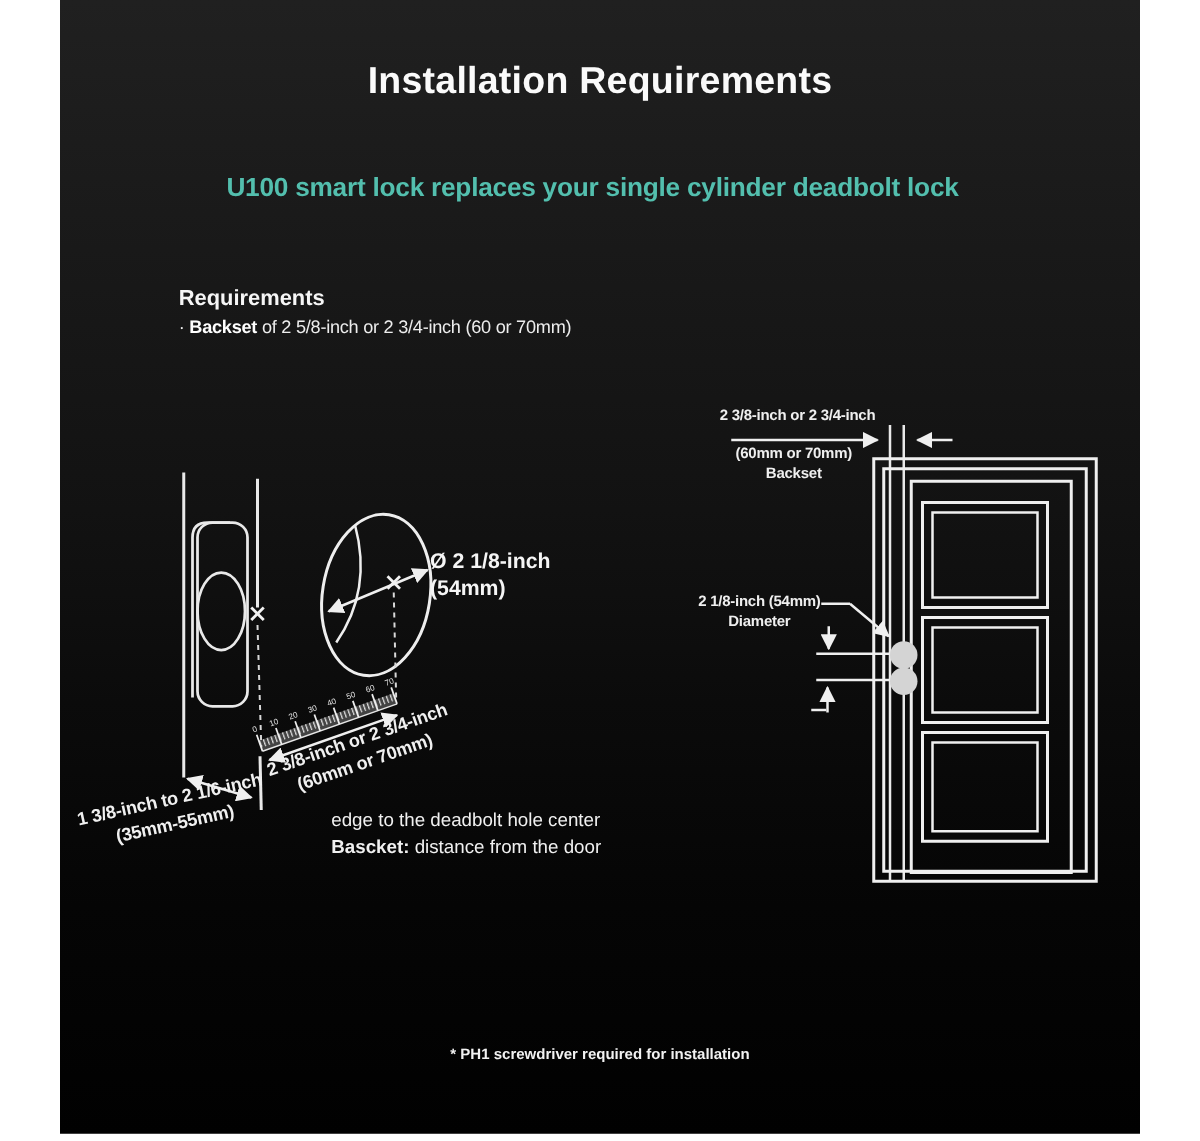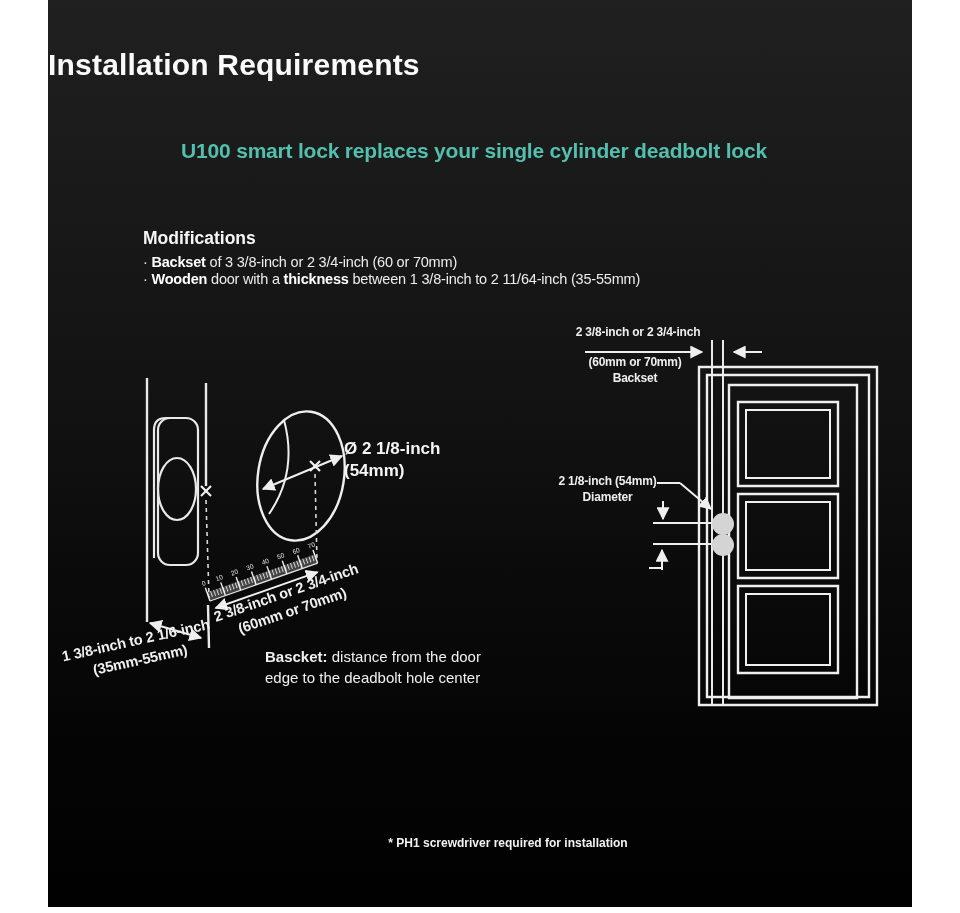--- a/index.html
+++ b/index.html
@@ -1,20 +1,20 @@
 <!DOCTYPE html>
 <html><head>
 <meta charset="utf-8">
 <style>
   html,body{margin:0;padding:0;background:#ffffff;width:960px;height:913px;position:relative;
     font-family:"Liberation Sans",sans-serif;-webkit-font-smoothing:antialiased;}
   .canvas{position:absolute;left:48px;top:0;width:864px;height:907px;overflow:hidden;
     background:linear-gradient(180deg,#202020 0%,#191919 22%,#121212 45%,#0b0b0b 62%,#050505 80%,#010101 100%);}
   .abs{position:absolute;}
-  .title{left:0;top:48px;width:864px;text-align:left;font-size:30px;font-weight:800;
+  .title{left:0;top:48px;width:864px;text-align:center;font-size:30px;font-weight:800;
     color:#fafafa;letter-spacing:.2px;}
   .subtitle{left:0;top:139px;width:852px;text-align:center;font-size:21px;font-weight:700;
     letter-spacing:-.2px;}
   .req{left:95px;top:228px;color:#f2f2f2;}
   .req h2{margin:0 0 5px 0;font-size:17.5px;font-weight:700;color:#f6f6f6;}
   .req-line{font-size:14.5px;line-height:16.8px;letter-spacing:-.2px;color:#ededed;}
   .req-line b{font-weight:700;color:#fff;}
   .hole-label{left:296px;top:438px;width:124px;text-align:left;font-size:17px;font-weight:700;
     color:#f5f5f5;line-height:22px;}
   .rot-label{font-size:14.5px;font-weight:700;color:#f0f0f0;text-align:center;line-height:18.5px;
@@ -23,21 +23,21 @@
   .thickness-label{left:2px;top:631px;width:176px;transform:rotate(-12.5deg);line-height:19.5px;}
   .caption{left:217px;top:647px;width:270px;font-size:15px;line-height:20.5px;color:#f0f0f0;}
   .caption b{font-weight:700;}
   .rd-label{font-size:12px;font-weight:700;color:#efefef;text-align:center;line-height:15.5px;
     letter-spacing:-.2px;}
   .rd-backset{left:505px;top:325px;width:170px;}
   .rd-backset-sub{left:507px;top:355px;width:160px;}
   .rd-diameter{left:487px;top:474px;width:145px;}
   .rd-clearance{left:440px;top:559px;width:166px;line-height:15.3px;}
   .footnotes{left:0;top:836px;width:864px;text-align:center;font-size:12px;font-weight:700;
-    color:#f2f2f2;line-height:14.5px;padding-left:28px;}
+    color:#f2f2f2;line-height:14.5px;}
   svg line,svg path,svg rect.o,svg ellipse{vector-effect:non-scaling-stroke;}
 </style>
 </head>
 <body>
 
 <div class="canvas">
 
   <svg class="abs" style="left:40px;top:360px;" width="420" height="340" viewBox="0 0 420 340">
     <defs>
       <marker id="ahL" viewBox="0 0 10 10" refX="9" refY="5" markerWidth="6.5" markerHeight="6.5" orient="auto-start-reverse">
@@ -159,43 +159,42 @@
       <line x1="164" y1="245" x2="164" y2="225" marker-end="url(#ahR)"></line>
       <line x1="151" y1="243" x2="163" y2="243"></line>
     </g>
   </svg>
 
   <div class="abs title">Installation Requirements</div>
 
   <div class="abs subtitle" style="color:#53bfae;">U100 smart lock replaces your single cylinder deadbolt lock</div>
 
   <div class="abs req">
-    <h2>Modifications</h2>
-    <div class="req-line"><span>· </span><b>Backset</b><span> of 3 3/8-inch or 2 3/4-inch (60 or 70mm)</span></div>
-    <div class="req-line"><span>· </span><b>Wooden</b><span> door with a </span><b>thickness</b><span> between 1 3/8-inch to 2 11/64-inch (35-55mm)</span></div>
+    <h2>Requirements</h2>
+    <div class="req-line"><span>· </span><b>Backset</b><span> of 2 5/8-inch or 2 3/4-inch (60 or 70mm)</span></div>
   </div>
 
   <div class="abs hole-label">
     <div>Ø 2 1/8-inch</div>
     <div>(54mm)</div>
   </div>
 
   <div class="abs rot-label ruler-backset-label">
     <div>2 3/8-inch or 2 3/4-inch</div>
     <div>(60mm or 70mm)</div>
   </div>
 
   <div class="abs rot-label thickness-label">
     <div>1 3/8-inch to 2 1/6-inch</div>
     <div>(35mm-55mm)</div>
   </div>
 
   <div class="abs caption">
+    <div>edge to the deadbolt hole center</div>
     <div><b>Bascket:</b><span> distance from the door</span></div>
-    <div>edge to the deadbolt hole center</div>
   </div>
 
   <div class="abs rd-label rd-backset">2 3/8-inch or 2 3/4-inch</div>
 
   <div class="abs rd-label rd-backset-sub">
     <div>(60mm or 70mm)</div>
     <div>Backset</div>
   </div>
 
   <div class="abs rd-label rd-diameter">

